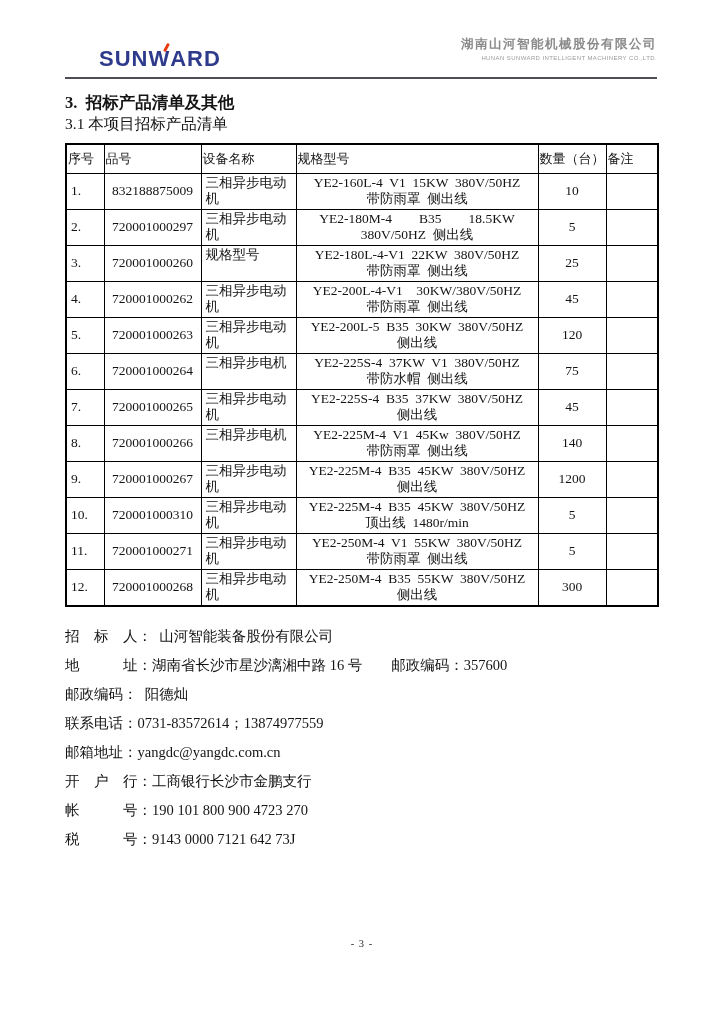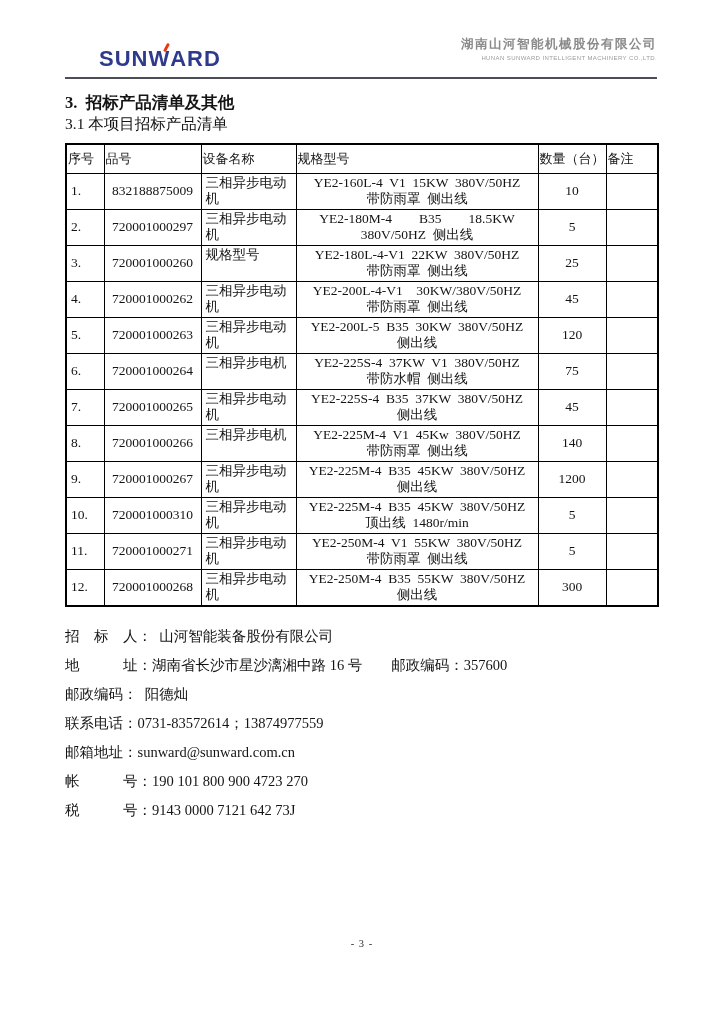--- a/index.html
+++ b/index.html
@@ -229,22 +229,23 @@
 
     <div class="contact">
       <div class="contact-line"><span class="c-label">招　标　人：</span><span class="c-value">  山河智能装备股份有限公司</span></div>
 
       <div class="contact-line"><span class="c-label">地　　　址：</span><span class="c-value">湖南省长沙市星沙漓湘中路 16 号　　邮政编码：357600</span></div>
 
       <div class="contact-line"><span class="c-label">邮政编码：</span><span class="c-value">  阳德灿</span></div>
 
       <div class="contact-line"><span class="c-label">联系电话：</span><span class="c-value">0731-83572614；13874977559</span></div>
 
-      <div class="contact-line"><span class="c-label">邮箱地址：</span><span class="c-value">sunward@sunward.com.cn</span></div>
-
+      <div class="contact-line"><span class="c-label">邮箱地址：</span><span class="c-value">yangdc@yangdc.com.cn</span></div>
+
+      <div class="contact-line"><span class="c-label">开　户　行：</span><span class="c-value">工商银行长沙市金鹏支行</span></div>
 
       <div class="contact-line"><span class="c-label">帐　　　号：</span><span class="c-value">190 101 800 900 4723 270</span></div>
 
       <div class="contact-line"><span class="c-label">税　　　号：</span><span class="c-value">9143 0000 7121 642 73J</span></div>
     </div>
 
   </div>
 
   <div class="footer">
     <span>- 3 -</span>

